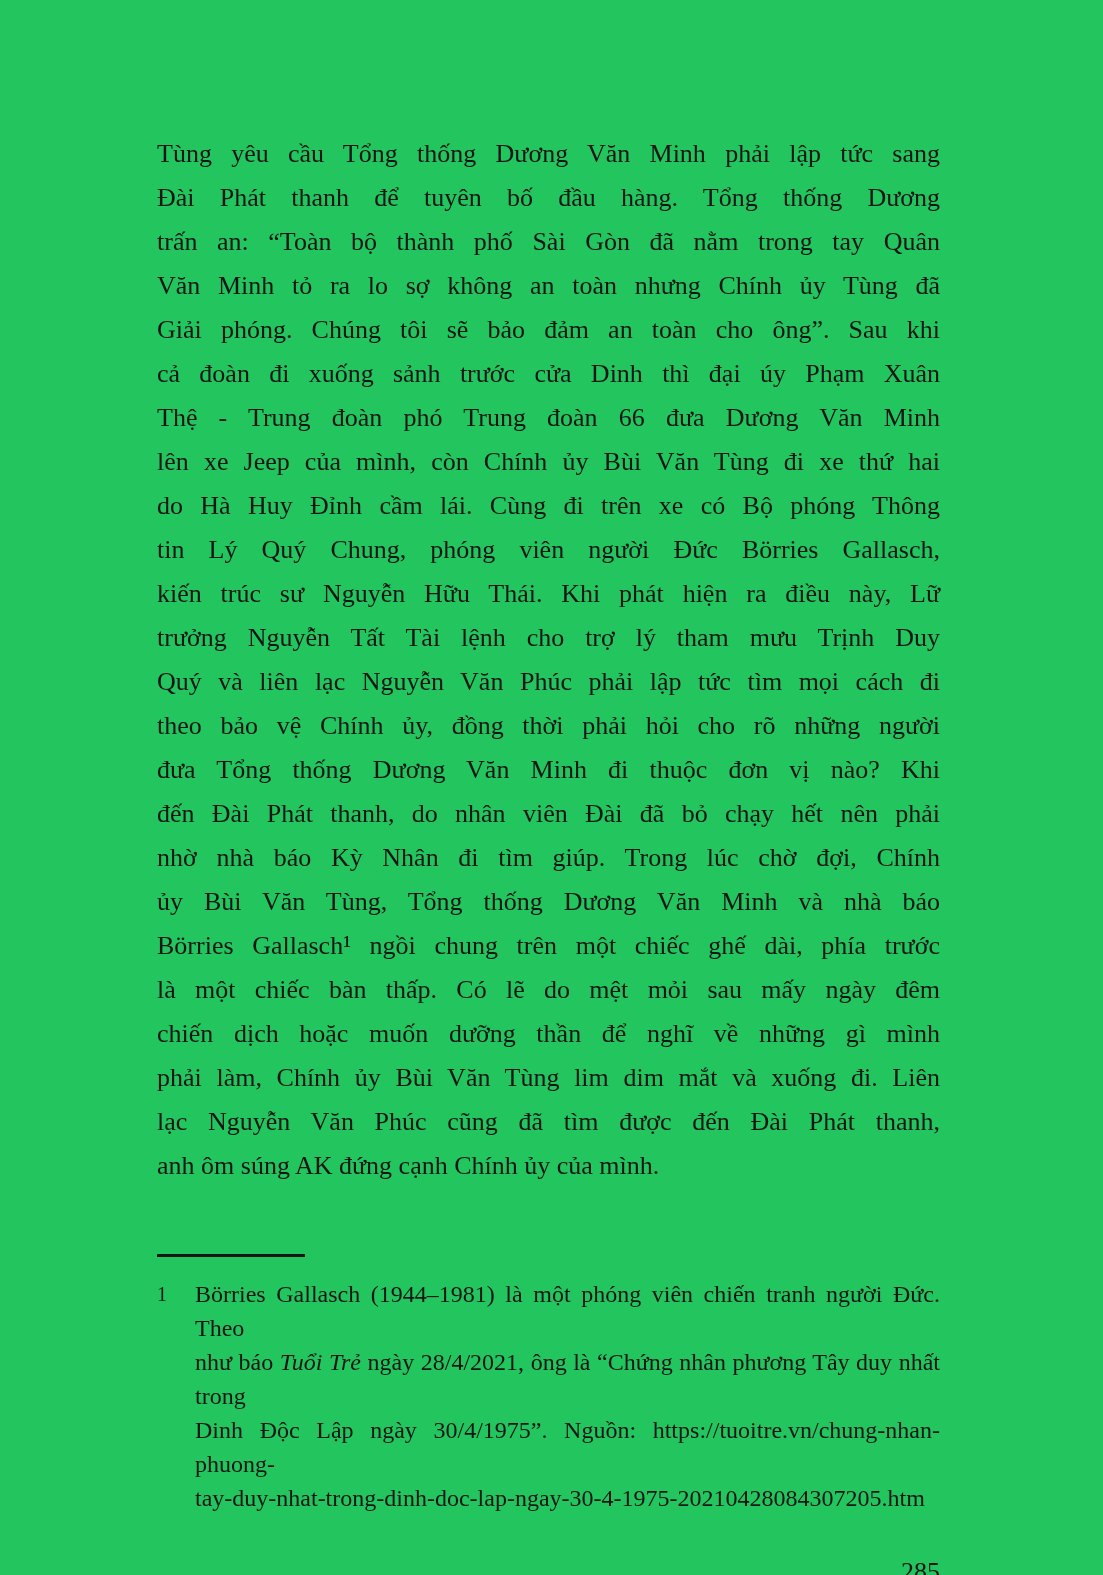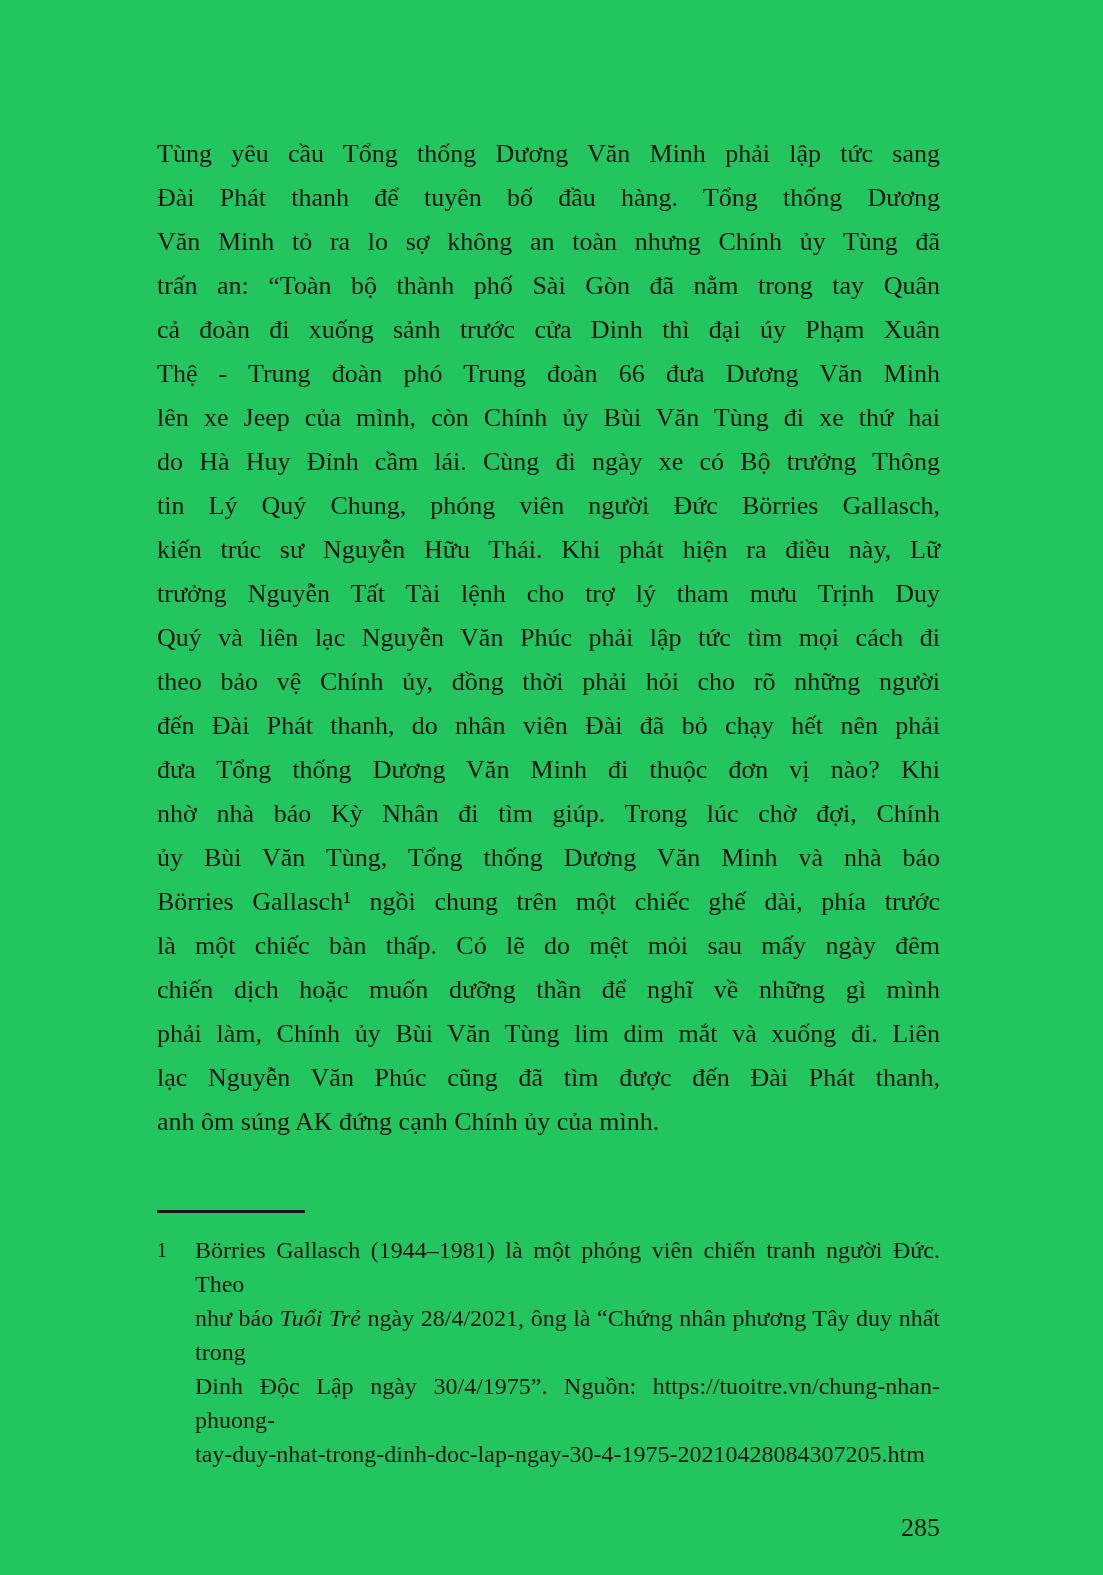--- a/index.html
+++ b/index.html
@@ -72,33 +72,34 @@
     text-align: right;
   }
 </style>
 </head>
 <body>
 
 <div class="page">
   <div class="body-text">
       <div class="line">Tùng yêu cầu Tổng thống Dương Văn Minh phải lập tức sang</div>
       <div class="line">Đài Phát thanh để tuyên bố đầu hàng. Tổng thống Dương</div>
+      <div class="line">trấn an: “Toàn bộ thành phố Sài Gòn đã nằm trong tay Quân</div>
       <div class="line">Văn Minh tỏ ra lo sợ không an toàn nhưng Chính ủy Tùng đã</div>
-      <div class="line">trấn an: “Toàn bộ thành phố Sài Gòn đã nằm trong tay Quân</div>
+      <div class="line">Giải phóng. Chúng tôi sẽ bảo đảm an toàn cho ông”. Sau khi</div>
       <div class="line">cả đoàn đi xuống sảnh trước cửa Dinh thì đại úy Phạm Xuân</div>
       <div class="line">Thệ - Trung đoàn phó Trung đoàn 66 đưa Dương Văn Minh</div>
       <div class="line">lên xe Jeep của mình, còn Chính ủy Bùi Văn Tùng đi xe thứ hai</div>
-      <div class="line">do Hà Huy Đỉnh cầm lái. Cùng đi ngày xe có Bộ trưởng Thông</div>
+      <div class="line">do Hà Huy Đỉnh cầm lái. Cùng đi trên xe có Bộ phóng Thông</div>
       <div class="line">tin Lý Quý Chung, phóng viên người Đức Börries Gallasch,</div>
       <div class="line">kiến trúc sư Nguyễn Hữu Thái. Khi phát hiện ra điều này, Lữ</div>
       <div class="line">trưởng Nguyễn Tất Tài lệnh cho trợ lý tham mưu Trịnh Duy</div>
       <div class="line">Quý và liên lạc Nguyễn Văn Phúc phải lập tức tìm mọi cách đi</div>
       <div class="line">theo bảo vệ Chính ủy, đồng thời phải hỏi cho rõ những người</div>
+      <div class="line">đưa Tổng thống Dương Văn Minh đi thuộc đơn vị nào? Khi</div>
       <div class="line">đến Đài Phát thanh, do nhân viên Đài đã bỏ chạy hết nên phải</div>
-      <div class="line">đưa Tổng thống Dương Văn Minh đi thuộc đơn vị nào? Khi</div>
       <div class="line">nhờ nhà báo Kỳ Nhân đi tìm giúp. Trong lúc chờ đợi, Chính</div>
       <div class="line">ủy Bùi Văn Tùng, Tổng thống Dương Văn Minh và nhà báo</div>
       <div class="line">Börries Gallasch¹ ngồi chung trên một chiếc ghế dài, phía trước</div>
       <div class="line">là một chiếc bàn thấp. Có lẽ do mệt mỏi sau mấy ngày đêm</div>
       <div class="line">chiến dịch hoặc muốn dưỡng thần để nghĩ về những gì mình</div>
       <div class="line">phải làm, Chính ủy Bùi Văn Tùng lim dim mắt và xuống đi. Liên</div>
       <div class="line">lạc Nguyễn Văn Phúc cũng đã tìm được đến Đài Phát thanh,</div>
       <div class="line last">anh ôm súng AK đứng cạnh Chính ủy của mình.</div>
     </div>
   <div class="footnote-separator"></div>

